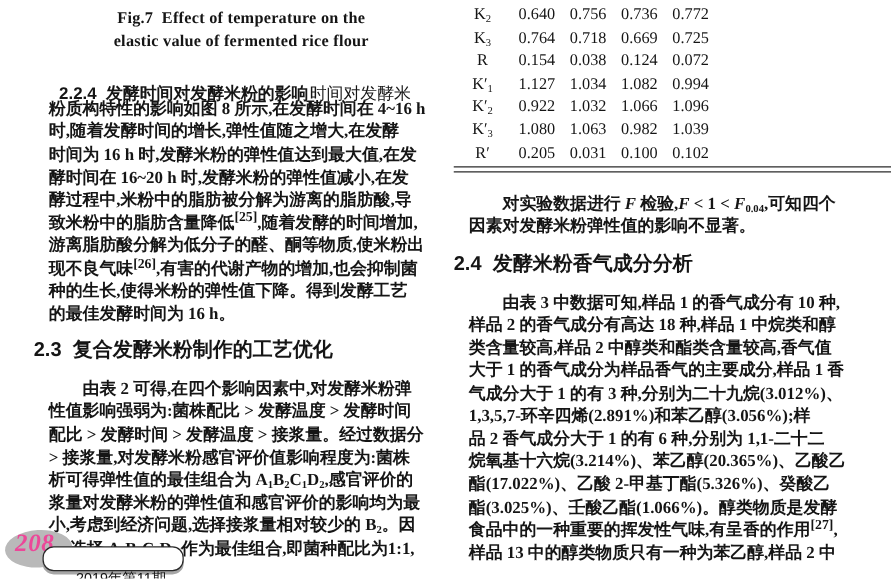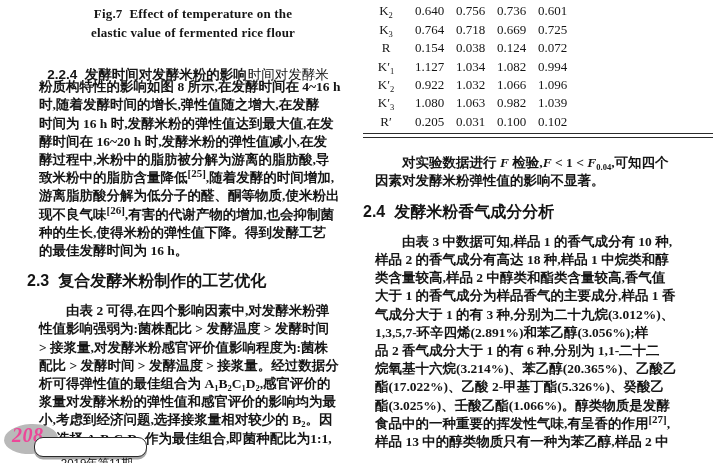--- a/index.html
+++ b/index.html
@@ -88,38 +88,38 @@
         <div class="bodyline">现不良气味<sup>[26]</sup>,有害的代谢产物的增加,也会抑制菌</div>
         <div class="bodyline">种的生长,使得米粉的弹性值下降。得到发酵工艺</div>
         <div class="bodyline">的最佳发酵时间为 16 h。</div>
       </div>
 
     <div class="bodyline heading">2.3  复合发酵米粉制作的工艺优化</div>
     <div class="para indent-first">
 
     <div class="bodyline">由表 2 可得,在四个影响因素中,对发酵米粉弹</div>
         <div class="bodyline">性值影响强弱为:菌株配比 &gt; 发酵温度 &gt; 发酵时间</div>
+        <div class="bodyline">配比 &gt; 发酵时间 &gt; 发酵温度 &gt; 接浆量。经过数据分</div>
         <div class="bodyline">&gt; 接浆量,对发酵米粉感官评价值影响程度为:菌株</div>
-        <div class="bodyline">配比 &gt; 发酵时间 &gt; 发酵温度 &gt; 接浆量。经过数据分</div>
         <div class="bodyline">析可得弹性值的最佳组合为 A<sub>1</sub>B<sub>2</sub>C<sub>1</sub>D<sub>2</sub>,感官评价的</div>
         <div class="bodyline">浆量对发酵米粉的弹性值和感官评价的影响均为最</div>
         <div class="bodyline">小,考虑到经济问题,选择接浆量相对较少的 B<sub>2</sub>。因</div>
         <div class="bodyline">此,选择 A<sub>1</sub>B<sub>2</sub>C<sub>1</sub>D<sub>2</sub> 作为最佳组合,即菌种配比为1:1,</div>
       </div>
   </div>
 
   <div class="col col-right">
     <div class="otable">
 
     <div class="trow">
           <span class="tcell">K<sub>2</sub></span>
           <span class="tcell">0.640</span>
           <span class="tcell">0.756</span>
           <span class="tcell">0.736</span>
-          <span class="tcell">0.601</span>
+          <span class="tcell">0.772</span>
         </div>
         <div class="trow">
           <span class="tcell">K<sub>3</sub></span>
           <span class="tcell">0.764</span>
           <span class="tcell">0.718</span>
           <span class="tcell">0.669</span>
           <span class="tcell">0.725</span>
         </div>
         <div class="trow">
           <span class="tcell">R</span>

